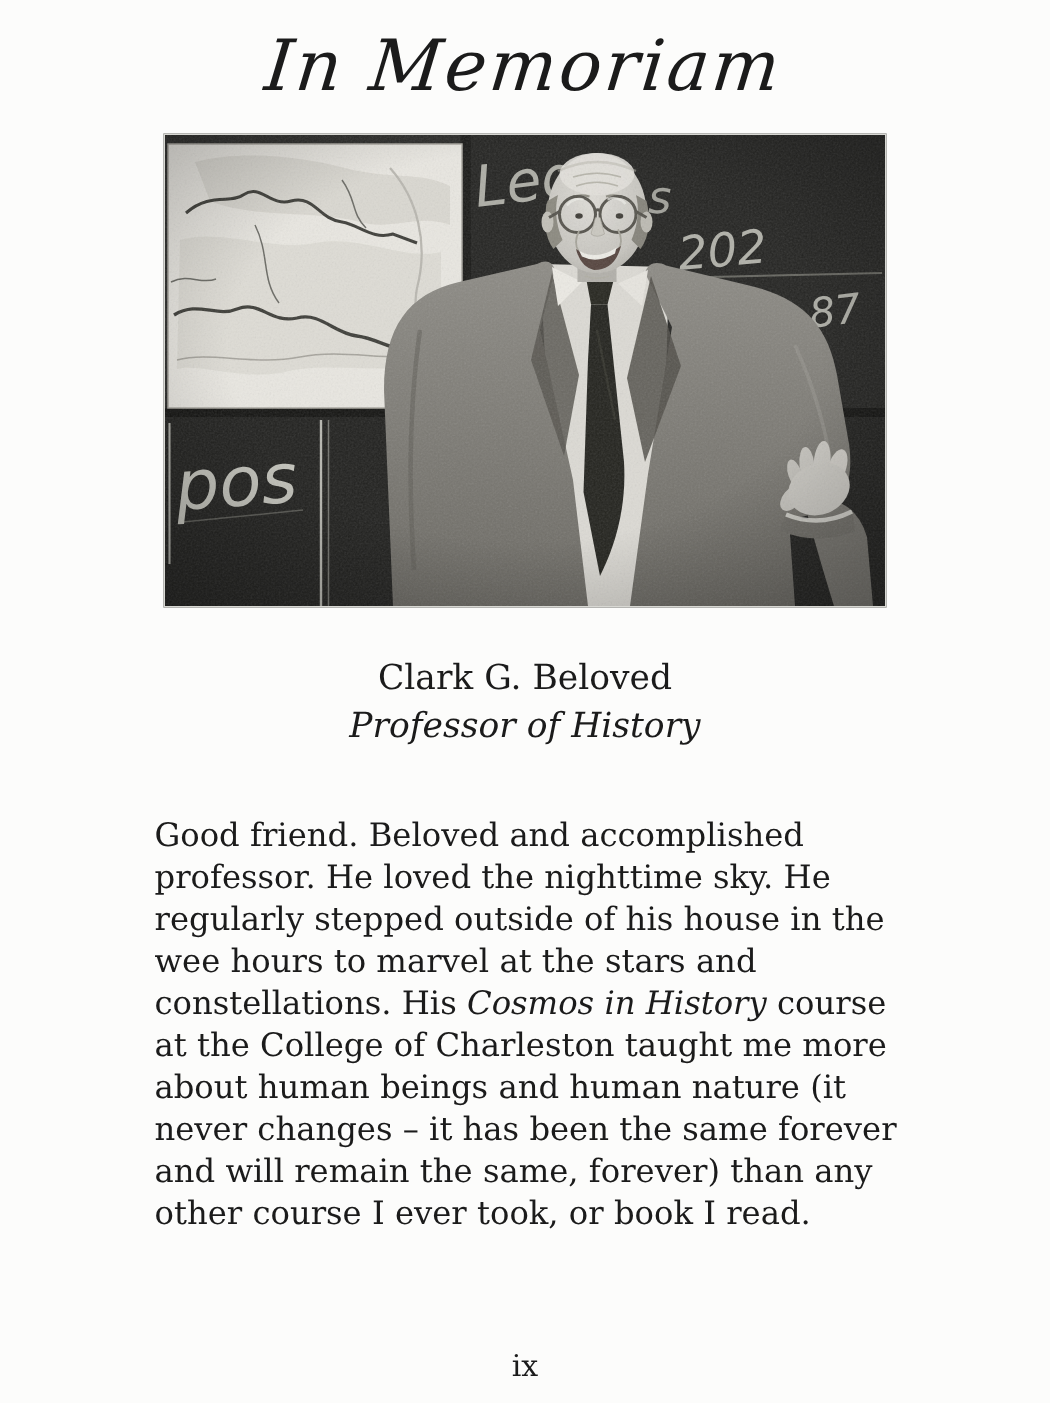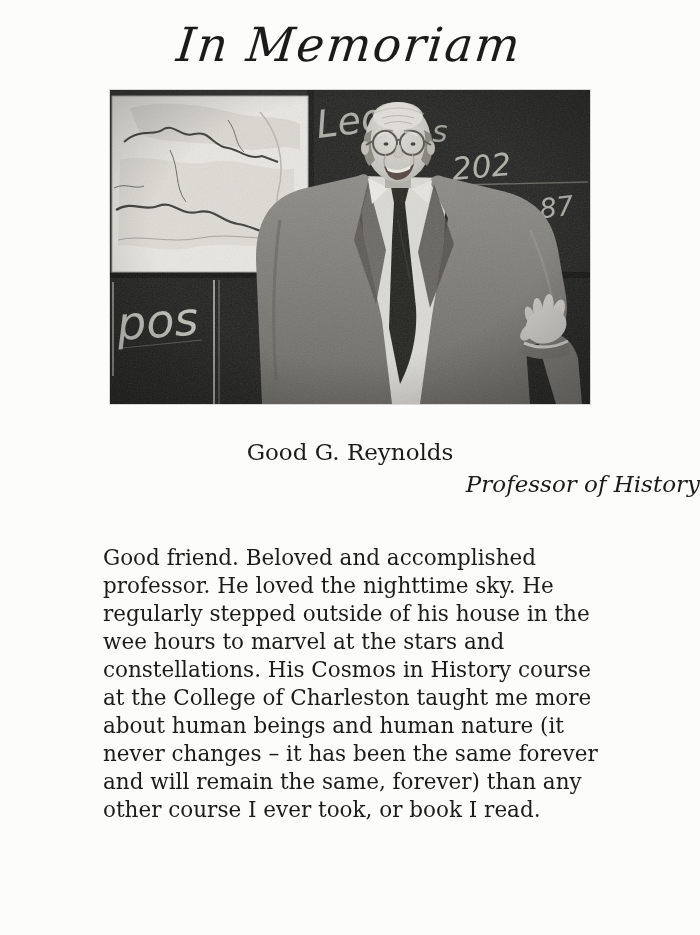--- a/index.html
+++ b/index.html
@@ -28,39 +28,39 @@
   }
   .photo svg{display:block;}
   .name{
     margin-top:33px;
     text-align:center;
     font-size:23px;
     line-height:1.3;
   }
   .role{
     margin-top:2px;
-    text-align:right;
+    text-align:center;
     font-size:23px;
     font-style:italic;
     line-height:1.3;
   }
   .dates{
     margin-top:26px;
     text-align:center;
     font-size:23px;
     line-height:1.3;
   }
   .bodytext{
     margin:44px 0 0 103px;
     width:505px;
     font-size:21.5px;
     line-height:28px;
     text-align:left;
   }
-  .bodytext .it{}
+  .bodytext .it{font-style:italic;}
   .pagenum{
     position:absolute;
     bottom:13px;left:0;right:0;
     text-align:center;
     font-size:20px;
   }
   .chalk{
     font-family:"DejaVu Sans","Liberation Sans",sans-serif;
     font-style:italic;
   }
@@ -190,18 +190,19 @@
           <path d="M -22,16 Q 0,26 22,14 L 24,28 Q 0,38 -26,28 Z" fill="#6f6d67"></path>
           <path d="M -22,17 Q 0,26 22,15" stroke="#e5e3dd" stroke-width="3" fill="none" opacity="0.8"></path>
         </g>
       </g>
 
       <rect x="0" y="0" width="480" height="314" filter="url(#grainF)" opacity="0.16"></rect>
       <rect x="0" y="0" width="480" height="314" fill="url(#vig)"></rect>
     </svg>
   </figure>
 
-  <div class="name">Good G. Reynolds</div>
+  <div class="name">Clark G. Beloved</div>
   <div class="role">Professor of History</div>
 
   <p class="bodytext"><span>Good friend. Beloved and accomplished professor. He loved the nighttime sky. He regularly stepped outside of his house in the wee hours to marvel at the stars and constellations. His </span><span class="it">Cosmos in History</span><span> course at the College of Charleston taught me more about human beings and human nature (it never changes – it has been the same forever and will remain the same, forever) than any other course I ever took, or book I read.</span></p>
 
+  <div class="pagenum">ix</div>
 </div>
 
 </body></html>

